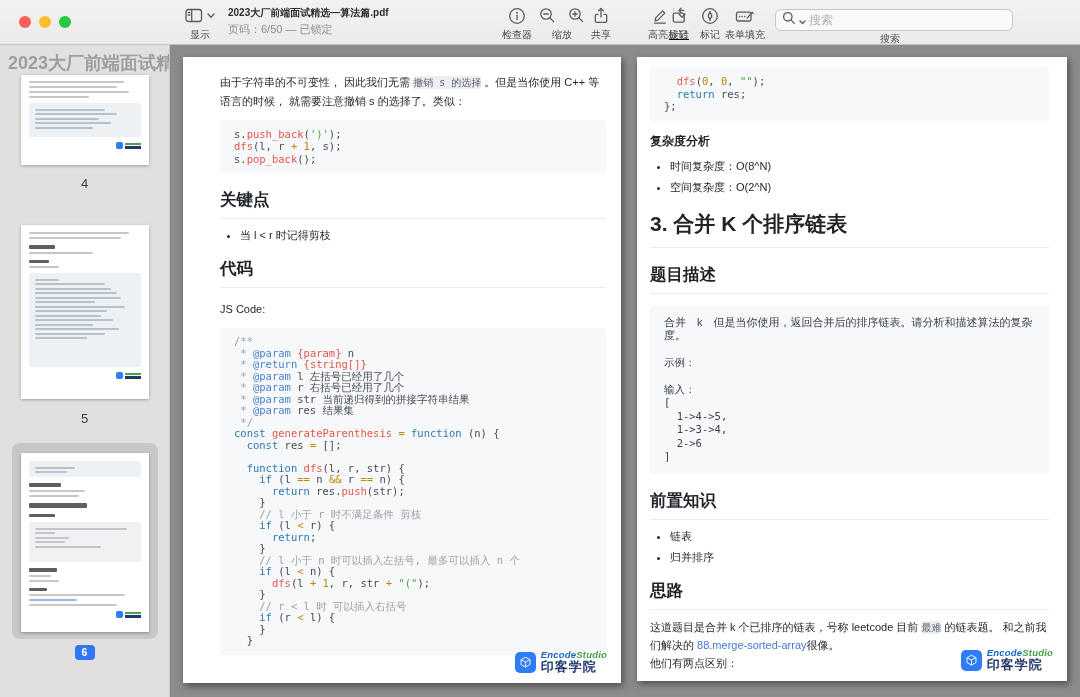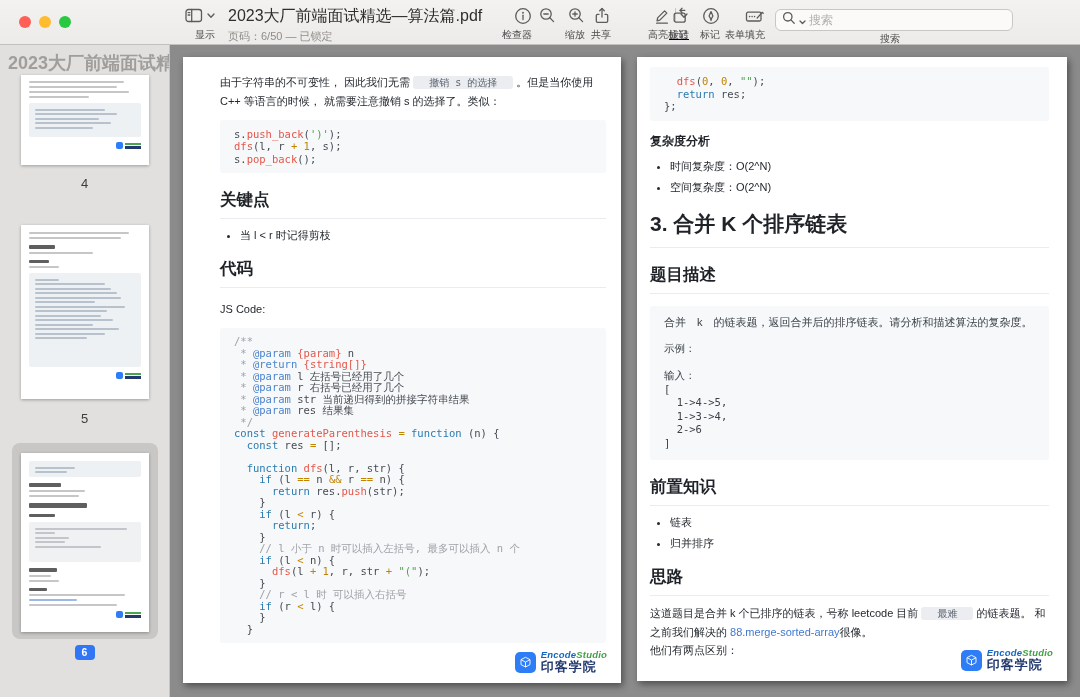--- a/index.html
+++ b/index.html
@@ -7,30 +7,30 @@
   body { font-family:"Liberation Sans","DejaVu Sans",sans-serif; background:#8b8b8b; }
   .window { position:relative; width:1080px; height:697px; }
 
   
   .toolbar { position:absolute; top:0; left:0; right:0; height:45px;
     background:linear-gradient(#f4f2f1,#edebe9); border-bottom:1px solid #c3c1bf; z-index:5; }
   .traffic { position:absolute; left:19px; top:16px; display:flex; gap:8px; }
   .dot { width:12px; height:12px; border-radius:50%; }
   .dot.red{ background:#ff5f57; } .dot.yellow{ background:#febc2e; } .dot.green{ background:#28c840; }
 
-  .tool { position:absolute; top:6px; display:flex; flex-direction:column; align-items:flex-end; cursor:default; }
+  .tool { position:absolute; top:6px; display:flex; flex-direction:column; align-items:center; cursor:default; }
   .tool .ic { height:19px; display:flex; align-items:center; gap:4px; }
   .tool .lbl { font-size:10px; color:#4c4c4c; margin-top:3px; white-space:nowrap; }
   .tool svg { display:block; }
   .icon-stroke { stroke:#5c5c5c; fill:none; stroke-width:1.3; stroke-linecap:round; stroke-linejoin:round; }
   .icon-fill { fill:#5c5c5c; }
   .vdiv { width:1px; height:15px; background:#c9c7c5; }
 
   .titlewrap { position:absolute; left:228px; top:6px; }
-  .doc-title { font-size:16px; font-weight:400; color:#2e2e2e; white-space:nowrap; }
+  .doc-title { font-size:10px; font-weight:700; color:#2e2e2e; white-space:nowrap; }
   .doc-subtitle { font-size:11px; color:#8e8c8a; margin-top:2px; white-space:nowrap; }
 
   .searchfield { position:absolute; left:775px; top:9px; width:238px; height:22px;
     background:#fbfaf9; border:1px solid #c9c7c5; border-radius:6px;
     display:flex; align-items:center; padding:0 6px; gap:3px; }
   .searchfield input { border:none; outline:none; background:transparent; font-size:12px;
     color:#3a3a3a; width:100%; font-family:inherit; }
   .searchfield input::placeholder { color:#b2b0ae; }
   .search-lbl { position:absolute; left:890px; top:32px; transform:translateX(-50%);
     font-size:10px; color:#4c4c4c; }
@@ -62,21 +62,21 @@
   .mlogo .tx i { display:block; height:2px; background:#49a64f; margin-bottom:1px; }
   .mlogo .tx b { display:block; height:3px; background:#22386e; }
 
   
   .content { position:absolute; left:170px; top:45px; right:0; bottom:0; background:#8b8b8b; }
   .page { position:absolute; background:#fff; box-shadow:2px 3px 7px rgba(0,0,0,.45); overflow:hidden; }
   .page-left  { left:13px;  top:12px; width:438px; height:626px; padding:16px 15px 0 37px; }
   .page-right { left:467px; top:12px; width:430px; height:624px; padding:10px 18px 0 13px; }
 
   .body-text { font-size:11px; line-height:1.65; color:#24292f; }
-  .inline-code { background:#ebedf0; color:#5b6470; padding:1px 16px; border-radius:3px;
+  .inline-code { background:#ebedf0; color:#5b6470; padding:1px 0; border-radius:3px;
     font-family:"DejaVu Sans Mono","Liberation Mono",monospace; font-size:10px; }
   .hlink { color:#4078d0; cursor:pointer; }
 
   h1.sect { font-size:21px; font-weight:700; color:#1f2328; margin-top:14px;
     padding-bottom:9px; border-bottom:1px solid #eaecef; }
   h2.sect { font-size:16.5px; font-weight:700; color:#1f2328; margin-top:16px;
     padding-bottom:7px; border-bottom:1px solid #eaecef; }
   h4.sect { font-size:12px; font-weight:700; color:#1f2328; margin-top:12px; }
 
   ul.bullets { margin:8px 0 0 20px; }
@@ -370,20 +370,21 @@
           <div class="cl"><span class="tok-c"> * </span><span class="tok-t">@param</span><span class="tok-p"> str 当前递归得到的拼接字符串结果</span></div>
           <div class="cl"><span class="tok-c"> * </span><span class="tok-t">@param</span><span class="tok-p"> res 结果集</span></div>
           <div class="cl"><span class="tok-c"> */</span></div>
           <div class="cl"><span class="tok-k">const</span><span class="tok-p"> </span><span class="tok-r">generateParenthesis</span><span class="tok-p"> </span><span class="tok-n">=</span><span class="tok-p"> </span><span class="tok-k">function</span><span class="tok-p"> (n) {</span></div>
           <div class="cl"><span class="tok-p">  </span><span class="tok-k">const</span><span class="tok-p"> res </span><span class="tok-n">=</span><span class="tok-p"> [];</span></div>
           <div class="cl">&nbsp;</div>
           <div class="cl"><span class="tok-p">  </span><span class="tok-k">function</span><span class="tok-p"> </span><span class="tok-r">dfs</span><span class="tok-p">(l, r, str) {</span></div>
           <div class="cl"><span class="tok-p">    </span><span class="tok-k">if</span><span class="tok-p"> (l </span><span class="tok-n">==</span><span class="tok-p"> n </span><span class="tok-n">&amp;&amp;</span><span class="tok-p"> r </span><span class="tok-n">==</span><span class="tok-p"> n) {</span></div>
           <div class="cl"><span class="tok-p">      </span><span class="tok-k">return</span><span class="tok-p"> res.</span><span class="tok-r">push</span><span class="tok-p">(str);</span></div>
           <div class="cl"><span class="tok-p">    }</span></div>
+          <div class="cl"><span class="tok-c">    // l 小于 r 时不满足条件 剪枝</span></div>
           <div class="cl"><span class="tok-p">    </span><span class="tok-k">if</span><span class="tok-p"> (l </span><span class="tok-n">&lt;</span><span class="tok-p"> r) {</span></div>
           <div class="cl"><span class="tok-p">      </span><span class="tok-k">return</span><span class="tok-p">;</span></div>
           <div class="cl"><span class="tok-p">    }</span></div>
           <div class="cl"><span class="tok-c">    // l 小于 n 时可以插入左括号, 最多可以插入 n 个</span></div>
           <div class="cl"><span class="tok-p">    </span><span class="tok-k">if</span><span class="tok-p"> (l </span><span class="tok-n">&lt;</span><span class="tok-p"> n) {</span></div>
           <div class="cl"><span class="tok-p">      </span><span class="tok-r">dfs</span><span class="tok-p">(l </span><span class="tok-n">+</span><span class="tok-p"> </span><span class="tok-n">1</span><span class="tok-p">, r, str </span><span class="tok-n">+</span><span class="tok-p"> </span><span class="tok-s">"("</span><span class="tok-p">);</span></div>
           <div class="cl"><span class="tok-p">    }</span></div>
           <div class="cl"><span class="tok-c">    // r &lt; l 时 可以插入右括号</span></div>
           <div class="cl"><span class="tok-p">    </span><span class="tok-k">if</span><span class="tok-p"> (r </span><span class="tok-n">&lt;</span><span class="tok-p"> l) {</span></div>
           <div class="cl"><span class="tok-p">    }</span></div>
@@ -407,29 +408,29 @@
 
     <div class="page page-right">
       <div class="codeblock" style="margin-top:0;">
           <div class="cl"><span class="tok-p">  </span><span class="tok-r">dfs</span><span class="tok-p">(</span><span class="tok-n">0</span><span class="tok-p">, </span><span class="tok-n">0</span><span class="tok-p">, </span><span class="tok-s">""</span><span class="tok-p">);</span></div>
           <div class="cl"><span class="tok-p">  </span><span class="tok-k">return</span><span class="tok-p"> res;</span></div>
           <div class="cl"><span class="tok-p">};</span></div>
         </div>
 
       <h4 class="sect">复杂度分析</h4>
       <ul class="bullets">
-        <li>时间复杂度：O(2^N)</li>
+        <li>时间复杂度：O(8^N)</li>
         <li>空间复杂度：O(2^N)</li>
       </ul>
 
       <h1 class="sect">3. 合并 K 个排序链表</h1>
 
       <h2 class="sect">题目描述</h2>
       <div class="quote">
-        <p class="q-line1">合并　k　的链表题，返回合并后的排序链表。请分析和描述算法的复杂度。</p>
+        <p class="q-line1">合并　k　但是当你使用，返回合并后的排序链表。请分析和描述算法的复杂度。</p>
         <div class="q-code">
             <div>示例：</div>
             <div>&nbsp;</div>
             <div>输入：</div>
             <div>[</div>
             <div>  1-&gt;4-&gt;5,</div>
             <div>  1-&gt;3-&gt;4,</div>
             <div>  2-&gt;6</div>
             <div>]</div>
           </div>

